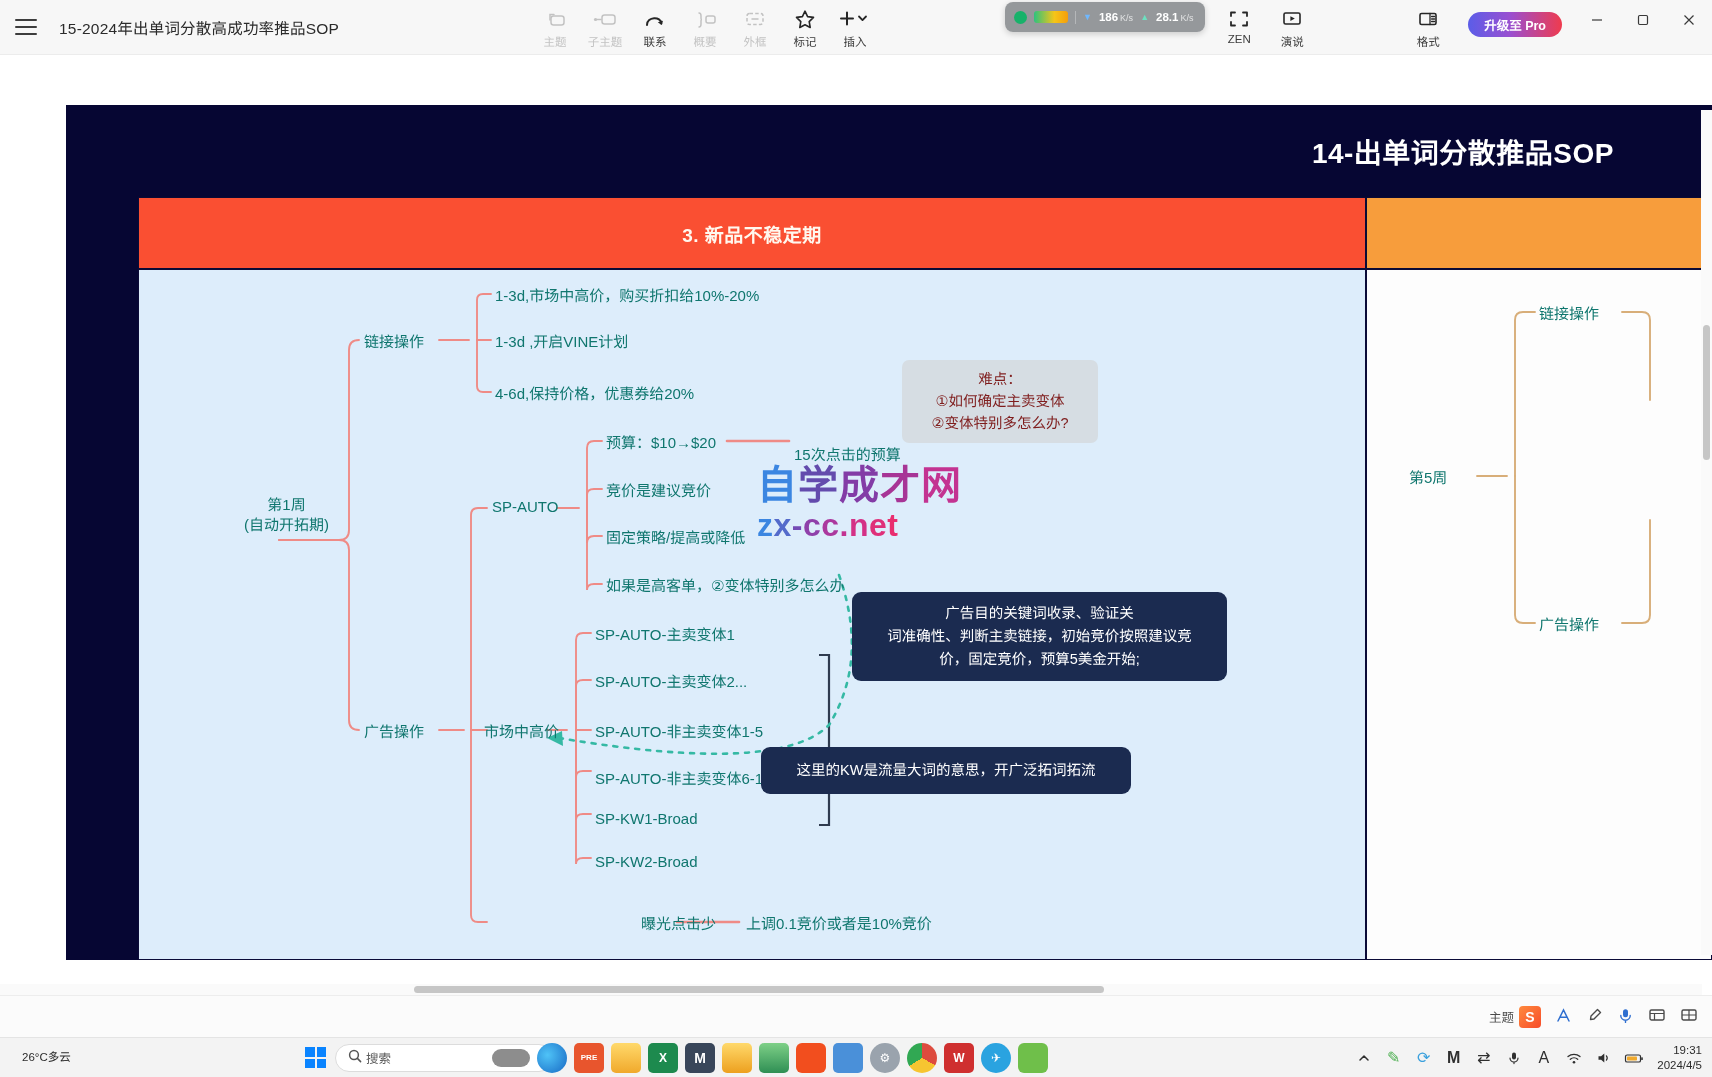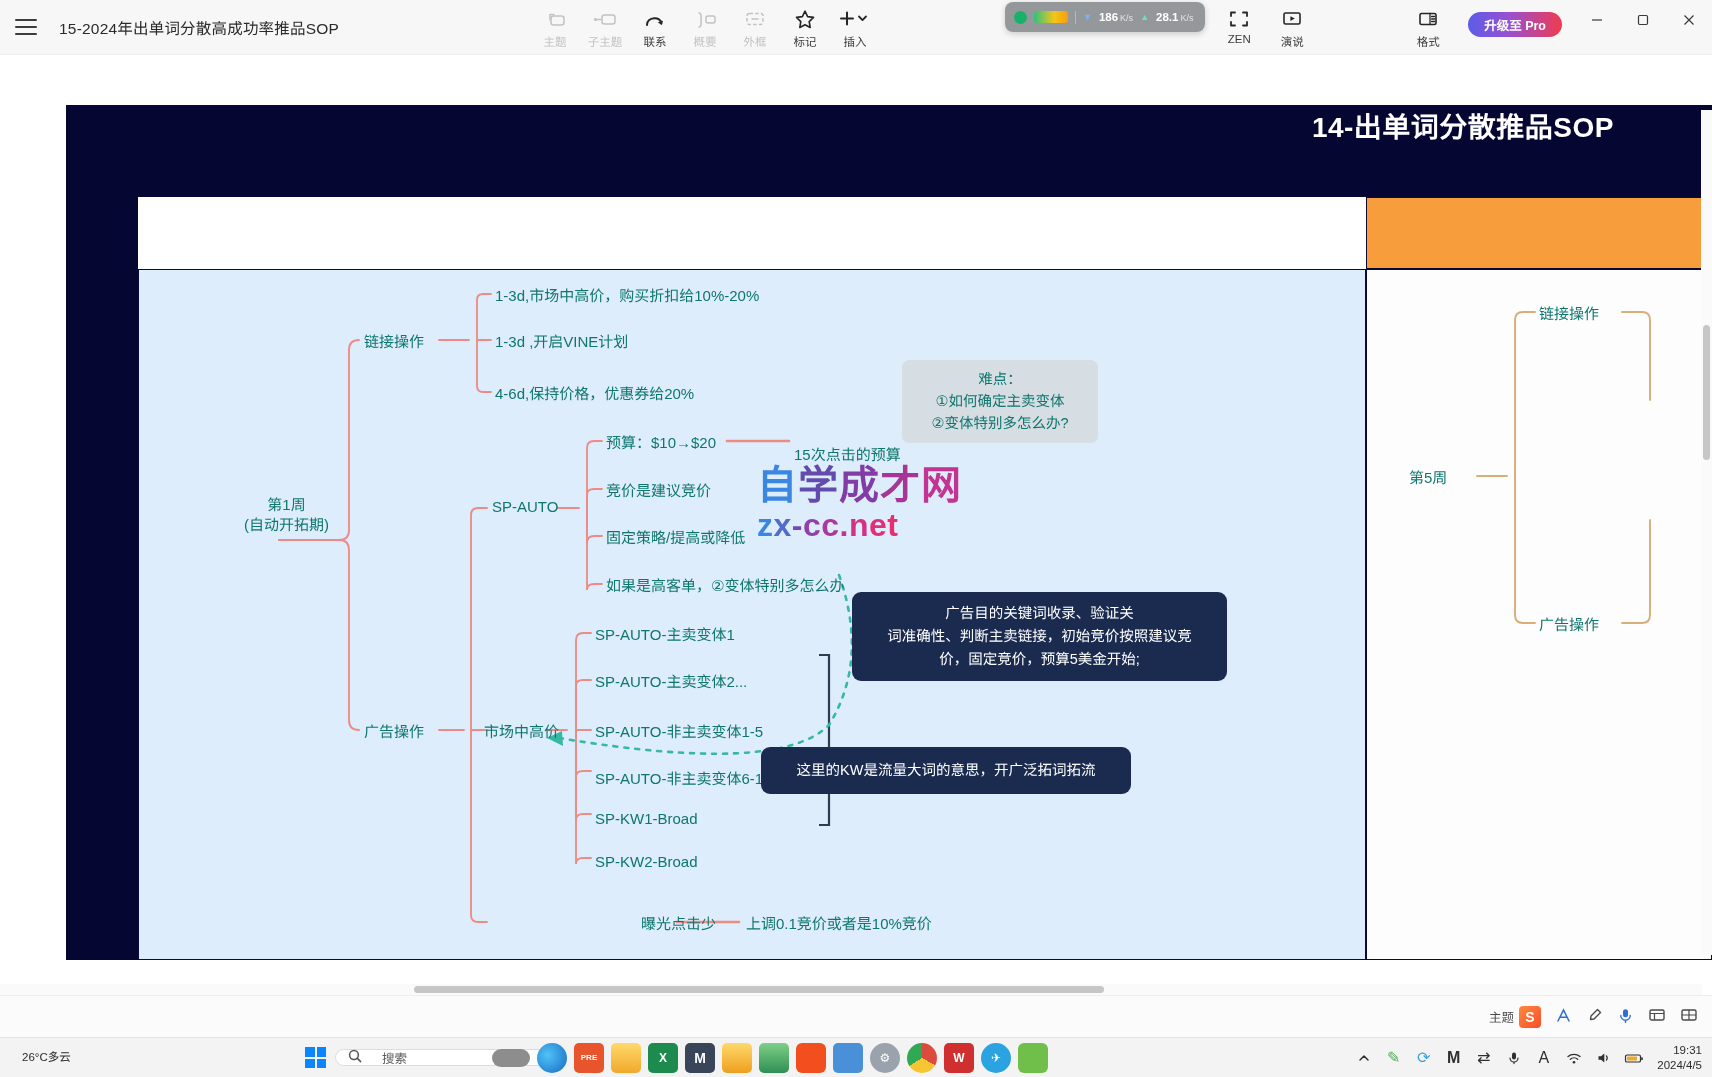--- a/index.html
+++ b/index.html
@@ -78,21 +78,21 @@
     position: absolute; left: 0; top: 55px; width: 1712px; height: 940px;
     background: #ffffff; overflow: hidden;
   }
   .sheet {
     position: absolute; left: 66px; top: 50px; width: 1646px; height: 855px;
     background: #ffffff;
   }
   
   .band-title {
     position: absolute; left: 0; top: 0; width: 1646px; height: 92px;
-    background: #060633; display: flex; justify-content: flex-end;
+    background: #060633; display: flex; align-items: center; justify-content: flex-end;
     padding-right: 98px;
   }
   .band-title span {
     color: #ffffff; font-size: 28px; font-weight: bold; letter-spacing: .5px;
   }
   
   .left-col {
     position: absolute; left: 0; top: 92px; width: 72px; height: 763px; background: #060633;
   }
   
@@ -115,21 +115,21 @@
   .node {
     position: absolute; font-size: 15px; color: #0f766e; white-space: nowrap;
     font-family: "Liberation Sans", "DejaVu Sans", sans-serif;
   }
   .node.multi { white-space: pre; line-height: 1.35; text-align: center; }
   svg.wires { position: absolute; left: 0; top: 0; overflow: visible; pointer-events: none; }
 
   
   .callout-grey {
     position: absolute; background: #d6dde3; border-radius: 7px;
-    color: #0f766e; font-size: 14.5px; line-height: 1.5; text-align: center;
+    color: #7f1d1d; font-size: 14.5px; line-height: 1.5; text-align: center;
     padding: 9px 14px; white-space: pre-line;
   }
   .callout-dark {
     position: absolute; background: #1b2b50; border-radius: 9px;
     color: #ffffff; font-size: 14.5px; line-height: 1.58; text-align: center;
     padding: 10px 16px; white-space: pre-line;
   }
 
   
   .wm { position: absolute; left: 690px; top: 455px; pointer-events: none; opacity: .93; }
@@ -171,22 +171,22 @@
     position: absolute; left: 0; top: 1037px; width: 1712px; height: 40px;
     background: #f3f3f3; display: flex; align-items: center;
     border-top: 1px solid #e4e4e4;
   }
   .weather { display: flex; flex-direction: row; margin-left: 22px; gap: 0px; }
   .weather .t { font-size: 11.5px; color: #2b2b2b; line-height: 1.25; }
   .tb-center { position: absolute; left: 305px; display: flex; align-items: center; gap: 9px; }
   .win-logo { width: 21px; height: 21px; display: grid; grid-template-columns: 1fr 1fr; grid-gap: 2px; }
   .win-logo i { background: #0a84ff; display: block; }
   .searchbox {
-    width: 218px; height: 17px; border-radius: 15px; background: #ffffff;
-    border: 1px solid #dcdcdc; display: flex; align-items: center; padding: 0 12px; gap: 20px;
+    width: 218px; height: 28px; border-radius: 15px; background: #ffffff;
+    border: 1px solid #dcdcdc; display: flex; align-items: center; padding: 0 12px; gap: 4px;
   }
   .searchbox .ph { font-size: 12.5px; color: #5b5b5b; }
   .tb-icons { position: absolute; left: 492px; display: flex; align-items: center; gap: 7px; }
   .ticon {
     width: 30px; height: 30px; border-radius: 5px;
     display: flex; align-items: center; justify-content: center; cursor: pointer;
     font-size: 12px; color: #fff; font-weight: bold; position: relative;
   }
   .tray { position: absolute; right: 0; display: flex; align-items: center; gap: 9px; padding-right: 10px; }
   .tray .ti { width: 21px; height: 21px; display: flex; align-items: center; justify-content: center; cursor: pointer; color: #2f2f2f; }
@@ -344,20 +344,23 @@
   <div class="canvas">
     <div class="sheet">
 
       <div class="band-title">
         <span>14-出单词分散推品SOP</span>
       </div>
 
       <div class="left-col"></div>
 
       <div class="phase-row">
+        <div class="phase-cell phase-a">
+          <span>3. 新品不稳定期</span>
+        </div>
         <div class="phase-cell phase-b">
           <span></span>
         </div>
       </div>
 
       <div class="pane pane-a">
 
         <svg class="wires" width="1228" height="691">
           <g fill="none" stroke="#ef8b86" stroke-width="1.9" stroke-linecap="round">
 

